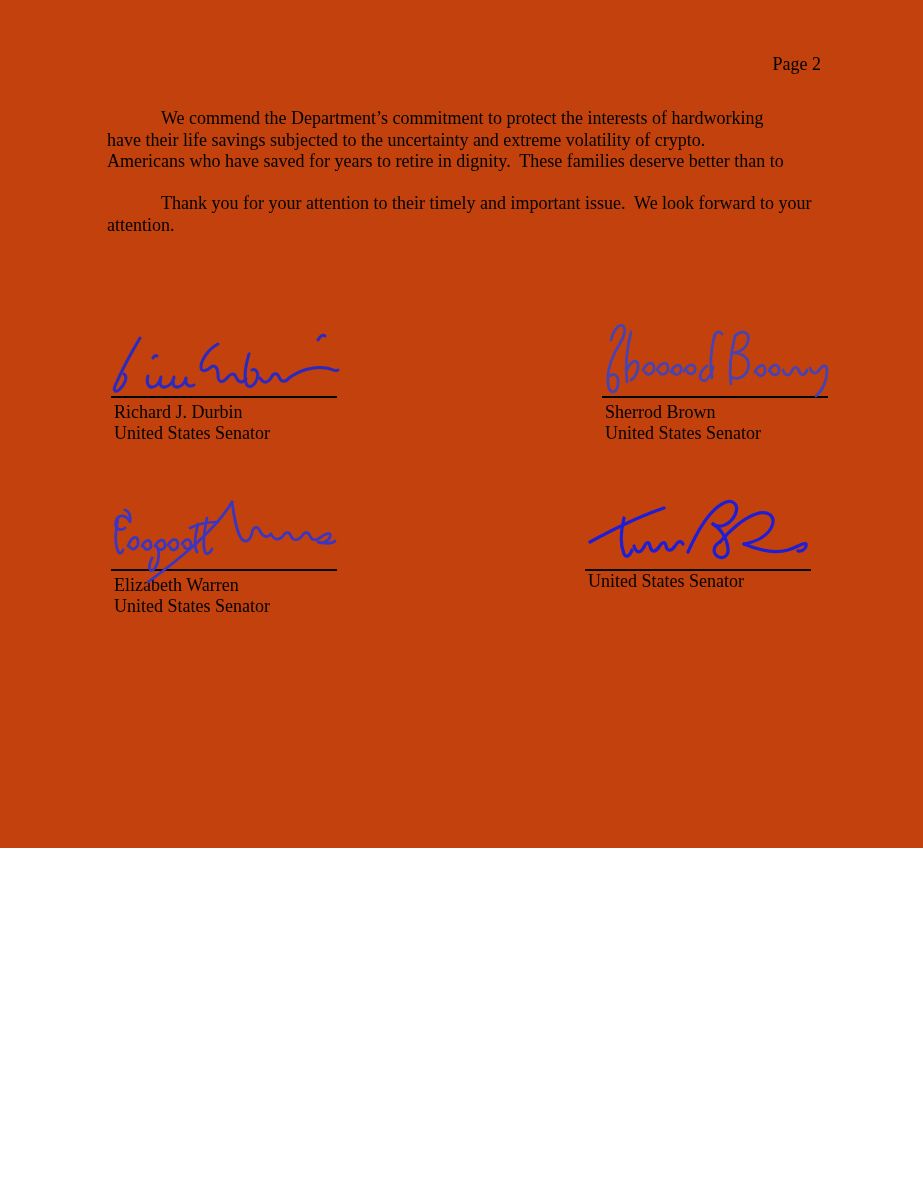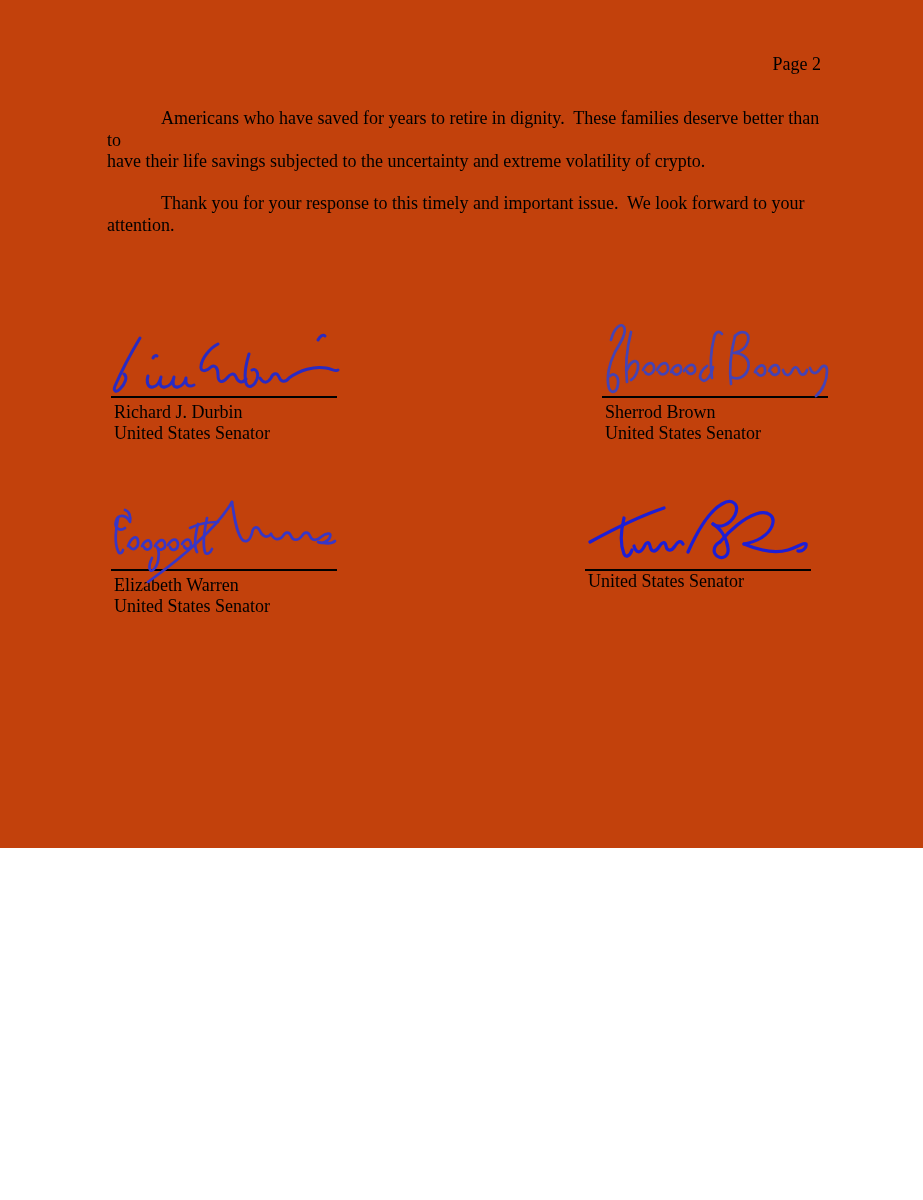--- a/index.html
+++ b/index.html
@@ -70,26 +70,27 @@
   .sig-name { padding-top: 4px; }
 </style>
 </head>
 <body>
 
 <div class="page">
 
   <div class="page-number">Page 2</div>
 
   <div class="para para-1">
+      <div class="line">We commend the Department’s commitment to protect the interests of hardworking</div>
+      <div class="line">have their life savings subjected to the uncertainty and extreme volatility of crypto.</div>
       <div class="line">Americans who have saved for years to retire in dignity.  These families deserve better than to</div>
-      <div class="line">have their life savings subjected to the uncertainty and extreme volatility of crypto.</div>
     </div>
 
   <div class="para para-2">
-      <div class="line">Thank you for your response to this timely and important issue.  We look forward to your</div>
+      <div class="line">Thank you for your attention to their timely and important issue.  We look forward to your</div>
       <div class="line">attention.</div>
     </div>
 
 
   <div class="sig-block sig-durbin">
     <div class="sig-canvas">
       <svg class="sig-svg svg-durbin" width="232" height="72" viewBox="0 0 232 72" style="--ink: #2a2ac2;">
         <g stroke-width="3">
           <path d="M 32,6 C 26,16 14,38 7,54 C 5,59 8,61 12,57 C 17,52 20,45 16,42"></path>
           <path d="M 45,26 C 46,24 48,23 49,24"></path>

